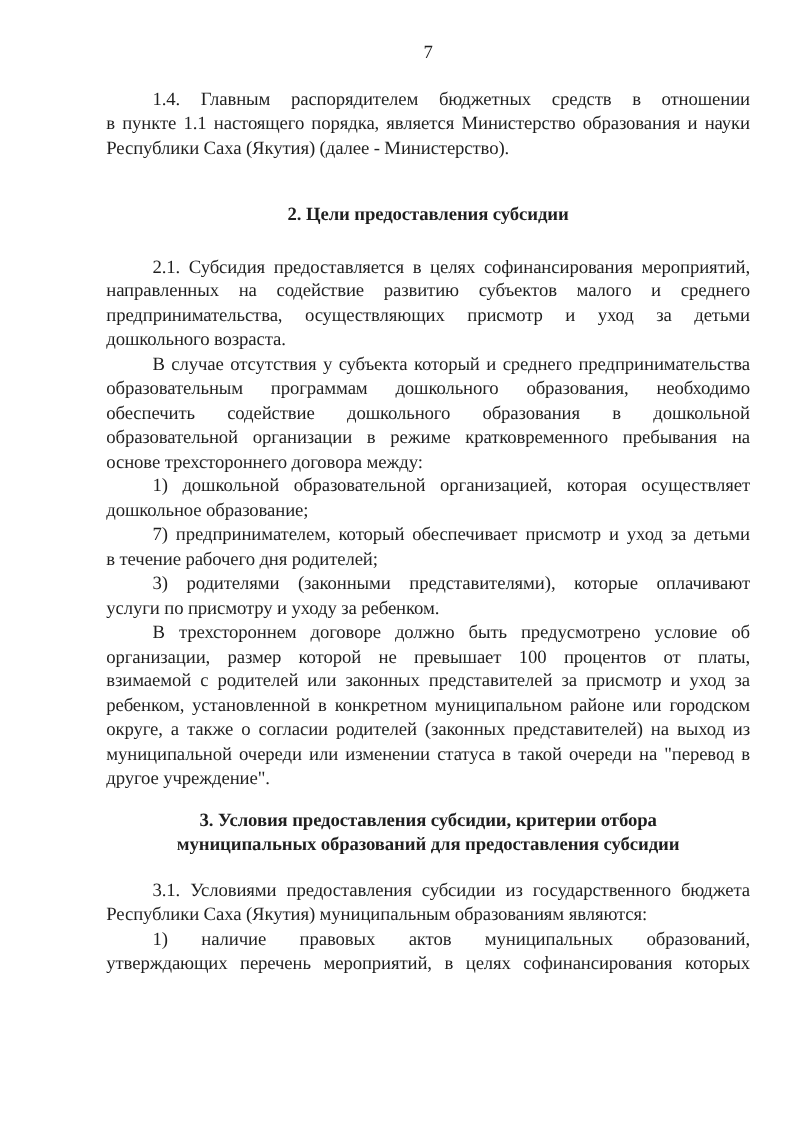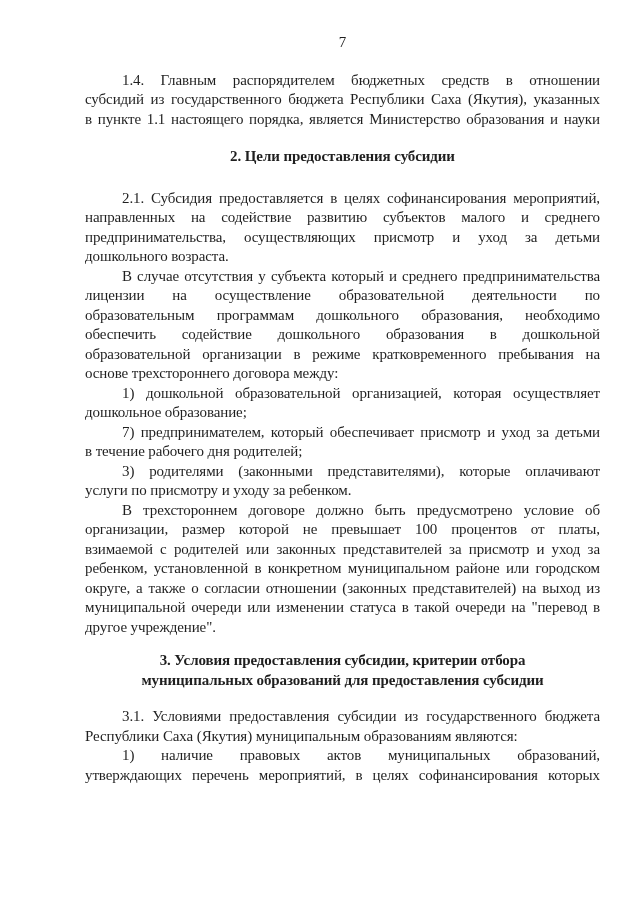--- a/index.html
+++ b/index.html
@@ -32,46 +32,45 @@
   }
   .para .line.first { text-indent: 37px; }
   .para .line.last { text-align-last: left; }
   .heading {
     font-weight: bold;
   }
   .heading .hline {
     text-align: center;
     letter-spacing: -0.1px;
   }
-  [data-name="section-2-heading"] { margin: 18px 0 22px; }
+  [data-name="section-2-heading"] { margin: 34px 0 22px; }
   [data-name="section-3-heading"] { margin: 14px 0 17px; }
 </style>
 </head>
 <body>
 
 <div class="page" data-name="document-page">
   <div class="page-number" data-name="page-number">7</div>
   <div id="doc-body" data-name="document-body">
       <div class="block para" data-name="para-1-4">
         <div class="line first" data-name="text-line">1.4. Главным распорядителем бюджетных средств в отношении</div>
-        <div class="line" data-name="text-line">субсидий из государственного бюджета Республики Саха (Якутия), указанных</div>
         <div class="line" data-name="text-line">в пункте 1.1 настоящего порядка, является Министерство образования и науки</div>
+        <div class="line last" data-name="text-line">Республики Саха (Якутия) (далее - Министерство).</div>
       </div>
       <div class="block heading" data-name="section-2-heading">
         <div class="hline" data-name="heading-line">2. Цели предоставления субсидии</div>
       </div>
       <div class="block para" data-name="para-2-1">
         <div class="line first" data-name="text-line">2.1. Субсидия предоставляется в целях софинансирования мероприятий,</div>
         <div class="line" data-name="text-line">направленных на содействие развитию субъектов малого и среднего</div>
         <div class="line" data-name="text-line">предпринимательства, осуществляющих присмотр и уход за детьми</div>
         <div class="line last" data-name="text-line">дошкольного возраста.</div>
       </div>
       <div class="block para" data-name="para-no-license">
         <div class="line first" data-name="text-line">В случае отсутствия у субъекта который и среднего предпринимательства</div>
-        <div class="line" data-name="text-line">лицензии на осуществление образовательной деятельности по</div>
         <div class="line" data-name="text-line">образовательным программам дошкольного образования, необходимо</div>
         <div class="line" data-name="text-line">обеспечить содействие дошкольного образования в дошкольной</div>
         <div class="line" data-name="text-line">образовательной организации в режиме кратковременного пребывания на</div>
         <div class="line last" data-name="text-line">основе трехстороннего договора между:</div>
       </div>
       <div class="block para" data-name="list-item-1">
         <div class="line first" data-name="text-line">1) дошкольной образовательной организацией, которая осуществляет</div>
         <div class="line last" data-name="text-line">дошкольное образование;</div>
       </div>
       <div class="block para" data-name="list-item-2">
@@ -80,21 +79,21 @@
       </div>
       <div class="block para" data-name="list-item-3">
         <div class="line first" data-name="text-line">3) родителями (законными представителями), которые оплачивают</div>
         <div class="line last" data-name="text-line">услуги по присмотру и уходу за ребенком.</div>
       </div>
       <div class="block para" data-name="para-tripartite-contract">
         <div class="line first" data-name="text-line">В трехстороннем договоре должно быть предусмотрено условие об</div>
         <div class="line" data-name="text-line">организации, размер которой не превышает 100 процентов от платы,</div>
         <div class="line" data-name="text-line">взимаемой с родителей или законных представителей за присмотр и уход за</div>
         <div class="line" data-name="text-line">ребенком, установленной в конкретном муниципальном районе или городском</div>
-        <div class="line" data-name="text-line">округе, а также о согласии отношении (законных представителей) на выход из</div>
+        <div class="line" data-name="text-line">округе, а также о согласии родителей (законных представителей) на выход из</div>
         <div class="line" data-name="text-line">муниципальной очереди или изменении статуса в такой очереди на "перевод в</div>
         <div class="line last" data-name="text-line">другое учреждение".</div>
       </div>
       <div class="block heading" data-name="section-3-heading">
         <div class="hline" data-name="heading-line">3. Условия предоставления субсидии, критерии отбора</div>
         <div class="hline" data-name="heading-line">муниципальных образований для предоставления субсидии</div>
       </div>
       <div class="block para" data-name="para-3-1">
         <div class="line first" data-name="text-line">3.1. Условиями предоставления субсидии из государственного бюджета</div>
         <div class="line last" data-name="text-line">Республики Саха (Якутия) муниципальным образованиям являются:</div>

